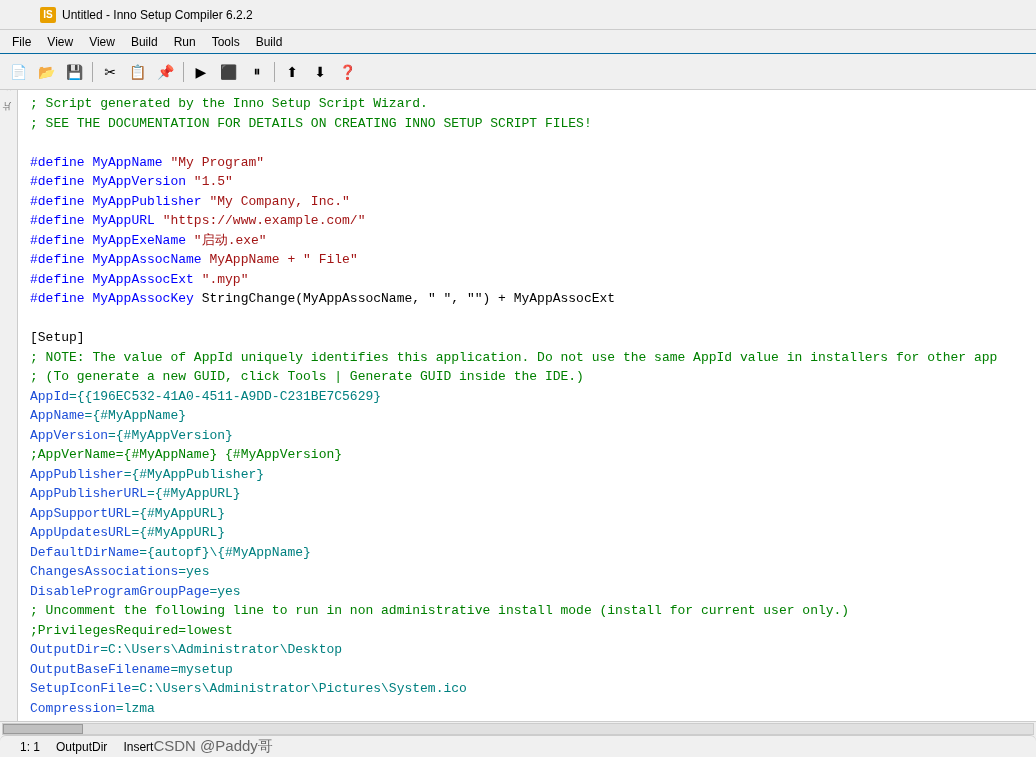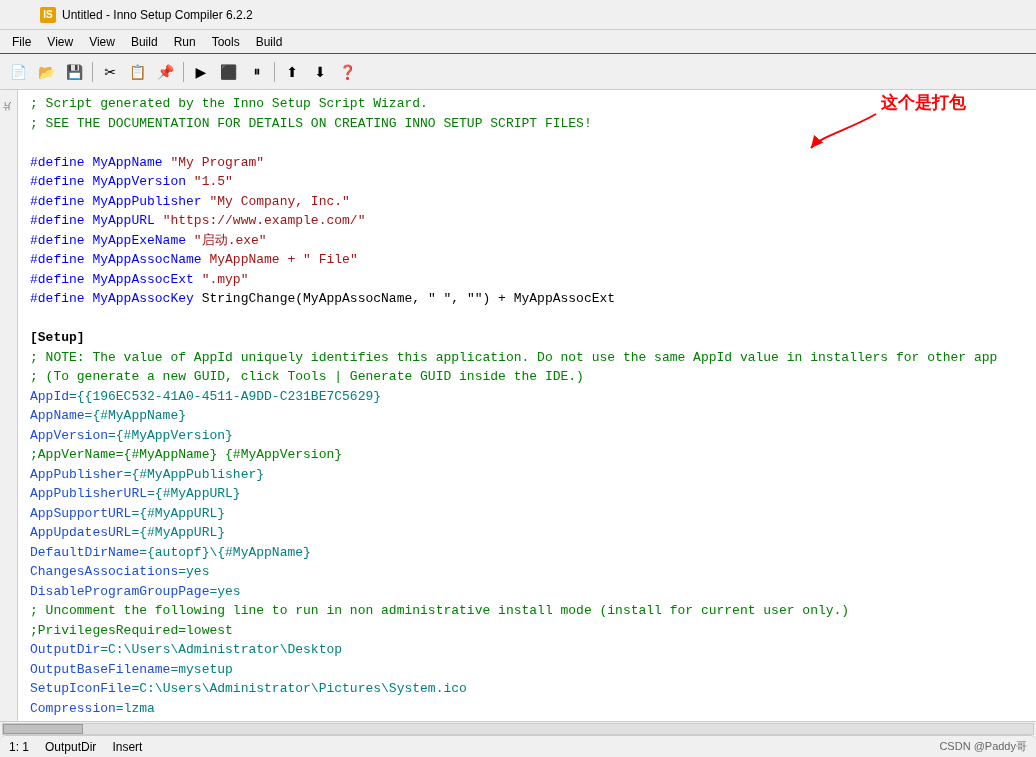--- a/index.html
+++ b/index.html
@@ -126,45 +126,45 @@
       font-family: 'Courier New', Courier, monospace;
       color: #000;
       white-space: pre;
       position: relative;
     }
 
     
     .comment { color: #008000; }
     .define-key { color: #0000ff; }
     .define-val { color: #a31515; }
-    .section { color: #000000; font-weight: bold; }
+    .section { color: #000000; font-weight: normal; }
     .key { color: #1d4ed8; }
     .value { color: #008080; }
     .normal { color: #000000; }
 
     
     #editor::-webkit-scrollbar { width: 12px; height: 12px; }
     #editor::-webkit-scrollbar-track { background: #f0f0f0; }
     #editor::-webkit-scrollbar-thumb { background: #c0c0c0; border: 1px solid #999; }
 
     
     #status-bar {
       background: #f0f0f0;
       height: 22px;
       display: flex;
       align-items: center;
-      padding: 0 9px;
+      padding: 0 20px;
       border-top: 1px solid #ccc;
       font-size: 12px;
       font-family: 'Segoe UI', Arial, sans-serif;
-      justify-content: space-between;
+      justify-content: flex-start;
       border-radius: 6px;
     }
     #status-bar .left { display: flex; gap: 16px; }
-    #status-bar .right { color: #666; font-size: 11px; }
+    #status-bar .right { color: #666; font-size: 15px; }
 
     
     #hscroll-area {
       height: 14px;
       background: #f0f0f0;
       border-top: 1px solid #ccc;
       display: flex;
       align-items: center;
       padding: 0 2px;
     }
@@ -226,29 +226,21 @@
   
 </div>
 
 <div id="main-area">
   <div id="sidebar">
     <div class="sidebar-label">资</div>
     <div class="sidebar-label" style="margin-top:20px;">片</div>
   </div>
   <div id="editor" style="position: relative;"><div style="position: relative; z-index: 1;"><span class="code-line"><span class="comment">; Script generated by the Inno Setup Script Wizard.</span></span><span class="code-line"><span class="comment">; SEE THE DOCUMENTATION FOR DETAILS ON CREATING INNO SETUP SCRIPT FILES!</span></span><span class="code-line">&nbsp;</span><span class="code-line"><span class="define-key">#define MyAppName</span> <span class="define-val">"My Program"</span></span><span class="code-line"><span class="define-key">#define MyAppVersion</span> <span class="define-val">"1.5"</span></span><span class="code-line"><span class="define-key">#define MyAppPublisher</span> <span class="define-val">"My Company, Inc."</span></span><span class="code-line"><span class="define-key">#define MyAppURL</span> <span class="define-val">"https://www.example.com/"</span></span><span class="code-line"><span class="define-key">#define MyAppExeName</span> <span class="define-val">"启动.exe"</span></span><span class="code-line"><span class="define-key">#define MyAppAssocName</span> <span class="define-val">MyAppName + " File"</span></span><span class="code-line"><span class="define-key">#define MyAppAssocExt</span> <span class="define-val">".myp"</span></span><span class="code-line"><span class="define-key">#define MyAppAssocKey</span> <span class="normal">StringChange(MyAppAssocName, " ", "") + MyAppAssocExt</span></span><span class="code-line">&nbsp;</span><span class="code-line"><span class="section">[Setup]</span></span><span class="code-line"><span class="comment">; NOTE: The value of AppId uniquely identifies this application. Do not use the same AppId value in installers for other app</span></span><span class="code-line"><span class="comment">; (To generate a new GUID, click Tools | Generate GUID inside the IDE.)</span></span><span class="code-line"><span class="key">AppId</span><span class="value">={{196EC532-41A0-4511-A9DD-C231BE7C5629}</span></span><span class="code-line"><span class="key">AppName</span><span class="value">={#MyAppName}</span></span><span class="code-line"><span class="key">AppVersion</span><span class="value">={#MyAppVersion}</span></span><span class="code-line"><span class="comment">;AppVerName={#MyAppName} {#MyAppVersion}</span></span><span class="code-line"><span class="key">AppPublisher</span><span class="value">={#MyAppPublisher}</span></span><span class="code-line"><span class="key">AppPublisherURL</span><span class="value">={#MyAppURL}</span></span><span class="code-line"><span class="key">AppSupportURL</span><span class="value">={#MyAppURL}</span></span><span class="code-line"><span class="key">AppUpdatesURL</span><span class="value">={#MyAppURL}</span></span><span class="code-line"><span class="key">DefaultDirName</span><span class="value">={autopf}\{#MyAppName}</span></span><span class="code-line"><span class="key">ChangesAssociations</span><span class="value">=yes</span></span><span class="code-line"><span class="key">DisableProgramGroupPage</span><span class="value">=yes</span></span><span class="code-line"><span class="comment">; Uncomment the following line to run in non administrative install mode (install for current user only.)</span></span><span class="code-line"><span class="comment">;PrivilegesRequired=lowest</span></span><span class="code-line"><span class="key">OutputDir</span><span class="value">=C:\Users\Administrator\Desktop</span></span><span class="code-line"><span class="key">OutputBaseFilename</span><span class="value">=mysetup</span></span><span class="code-line"><span class="key">SetupIconFile</span><span class="value">=C:\Users\Administrator\Pictures\System.ico</span></span><span class="code-line"><span class="key">Compression</span><span class="value">=lzma</span></span><span class="code-line"><span class="key">SolidCompression</span><span class="value">=yes</span></span></div>
     
-  <div style="position: absolute; top: -4px; right: 10px; pointer-events: none; z-index: 50;"><svg width="230" height="75" overflow="visible">
-  <text x="85" y="22" fill="#ff0000" font-size="17" font-family="Microsoft YaHei,SimHei,Arial" font-weight="bold">这个是打包</text>
-  <path d="M 80 28 C 50 45, 25 50, 15 62" stroke="#ff0000" stroke-width="2" fill="none" marker-end="url(#arrowhead)"></path>
-  <defs>
-    <marker id="arrowhead" markerWidth="8" markerHeight="8" refX="6" refY="3" orient="auto">
-      <path d="M0,0 L0,6 L6,3 z" fill="#ff0000"></path>
-    </marker>
-  </defs>
-</svg></div></div>
+  </div>
 </div>
 
 <div id="hscroll-area">
   <div class="hscroll-track">
     <div class="hscroll-thumb"></div>
   </div>
 </div>
 
 <div id="status-bar">
   <div class="left">

